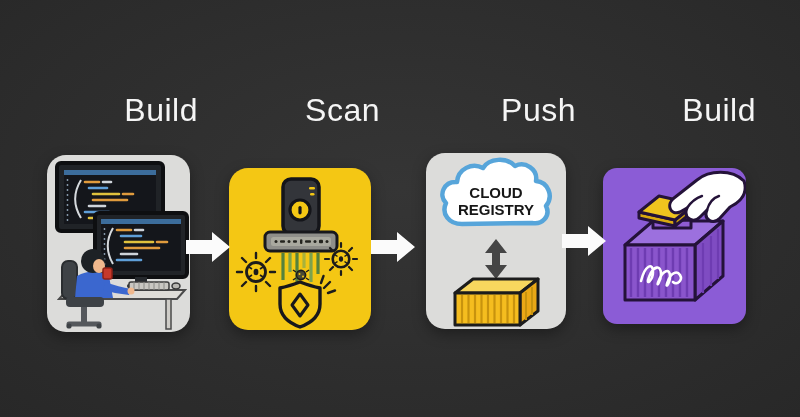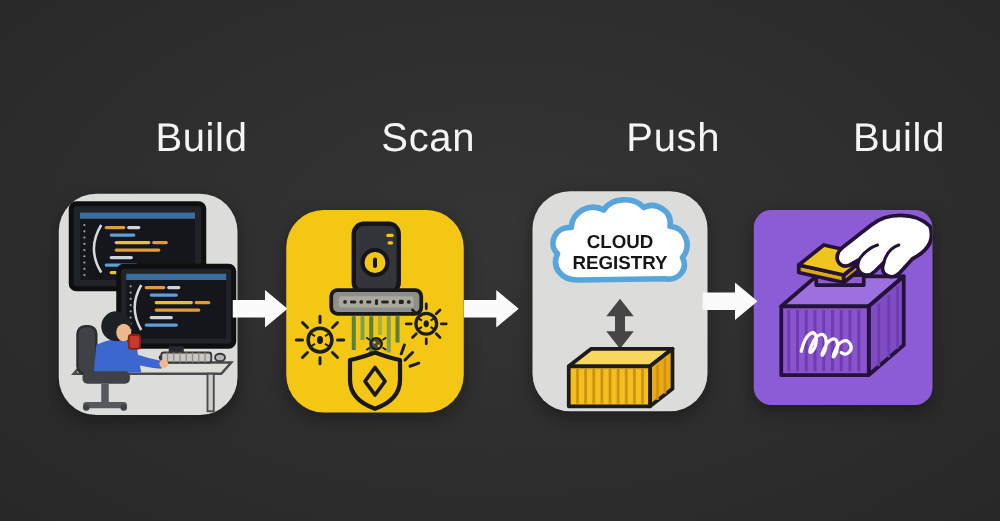--- a/index.html
+++ b/index.html
@@ -10,21 +10,21 @@
   }
   .step-label{
     position:absolute;top:92px;width:160px;text-align:right;
     font-size:32px;font-weight:400;color:#f5f5f5;letter-spacing:.5px;
   }
   #label-build{left:38px}
   #label-scan{left:220px}
   #label-push{left:416px}
   #label-sign{left:596px}
   .panel{
-    position:absolute;border-radius:30px;
+    position:absolute;border-radius:19px;
     box-shadow:0 5px 14px rgba(0,0,0,.35);
   }
   .panel svg{display:block;width:100%;height:100%}
   .panel-build{left:47px; top:155px;width:143px;height:177px}
   .panel-scan {left:229px;top:168px;width:142px;height:162px}
   .panel-push {left:426px;top:153px;width:140px;height:176px}
   .panel-sign {left:603px;top:168px;width:143px;height:156px;border-radius:14px}
   .arrow{position:absolute;width:44px;height:30px}
   #arrow-1{left:186px;top:232px}
   #arrow-2{left:371px;top:232px}

